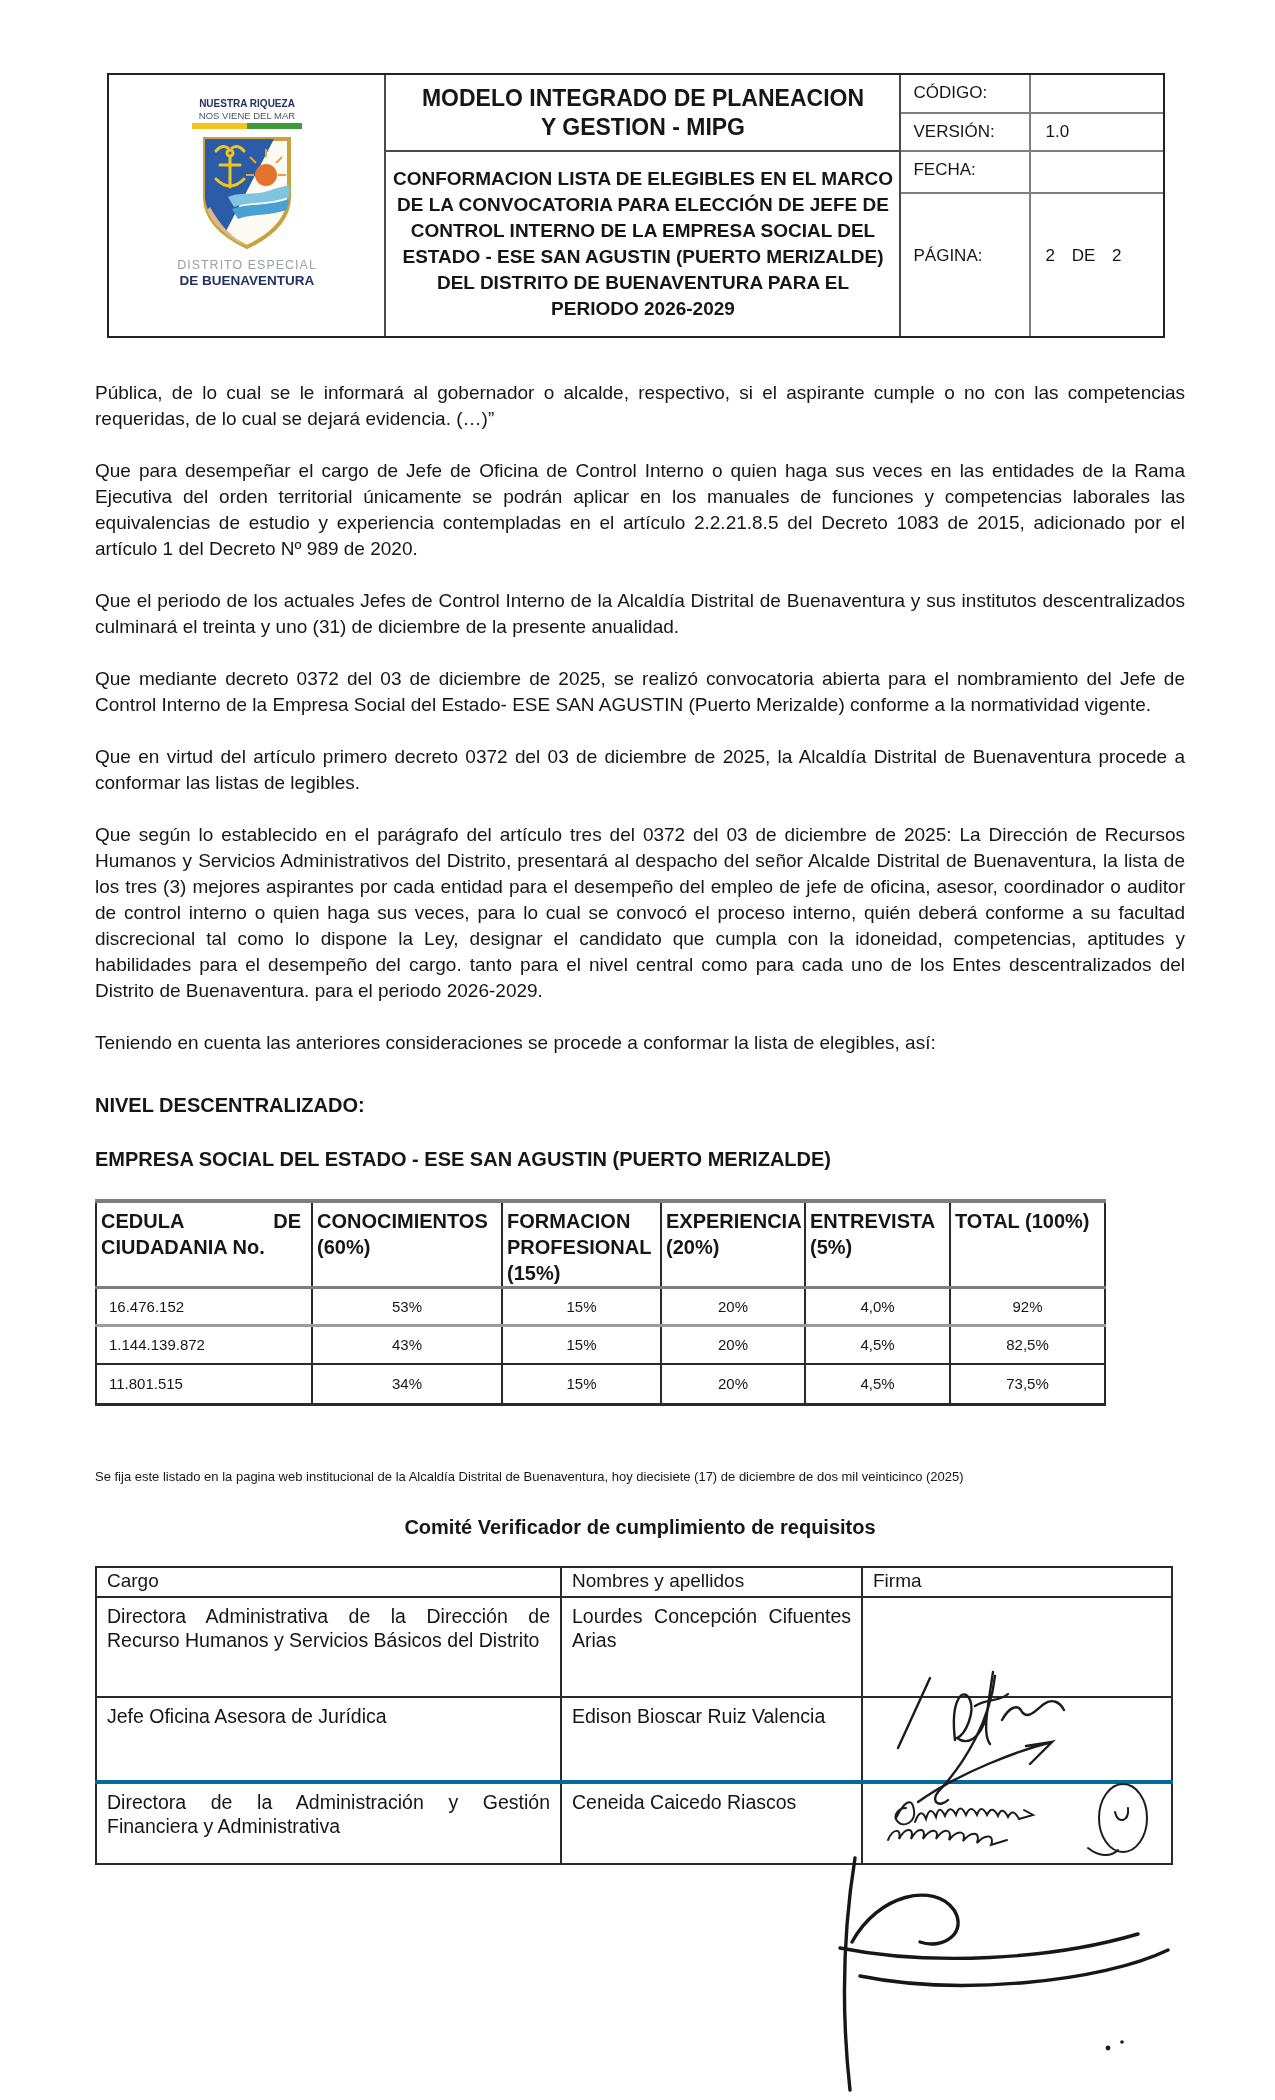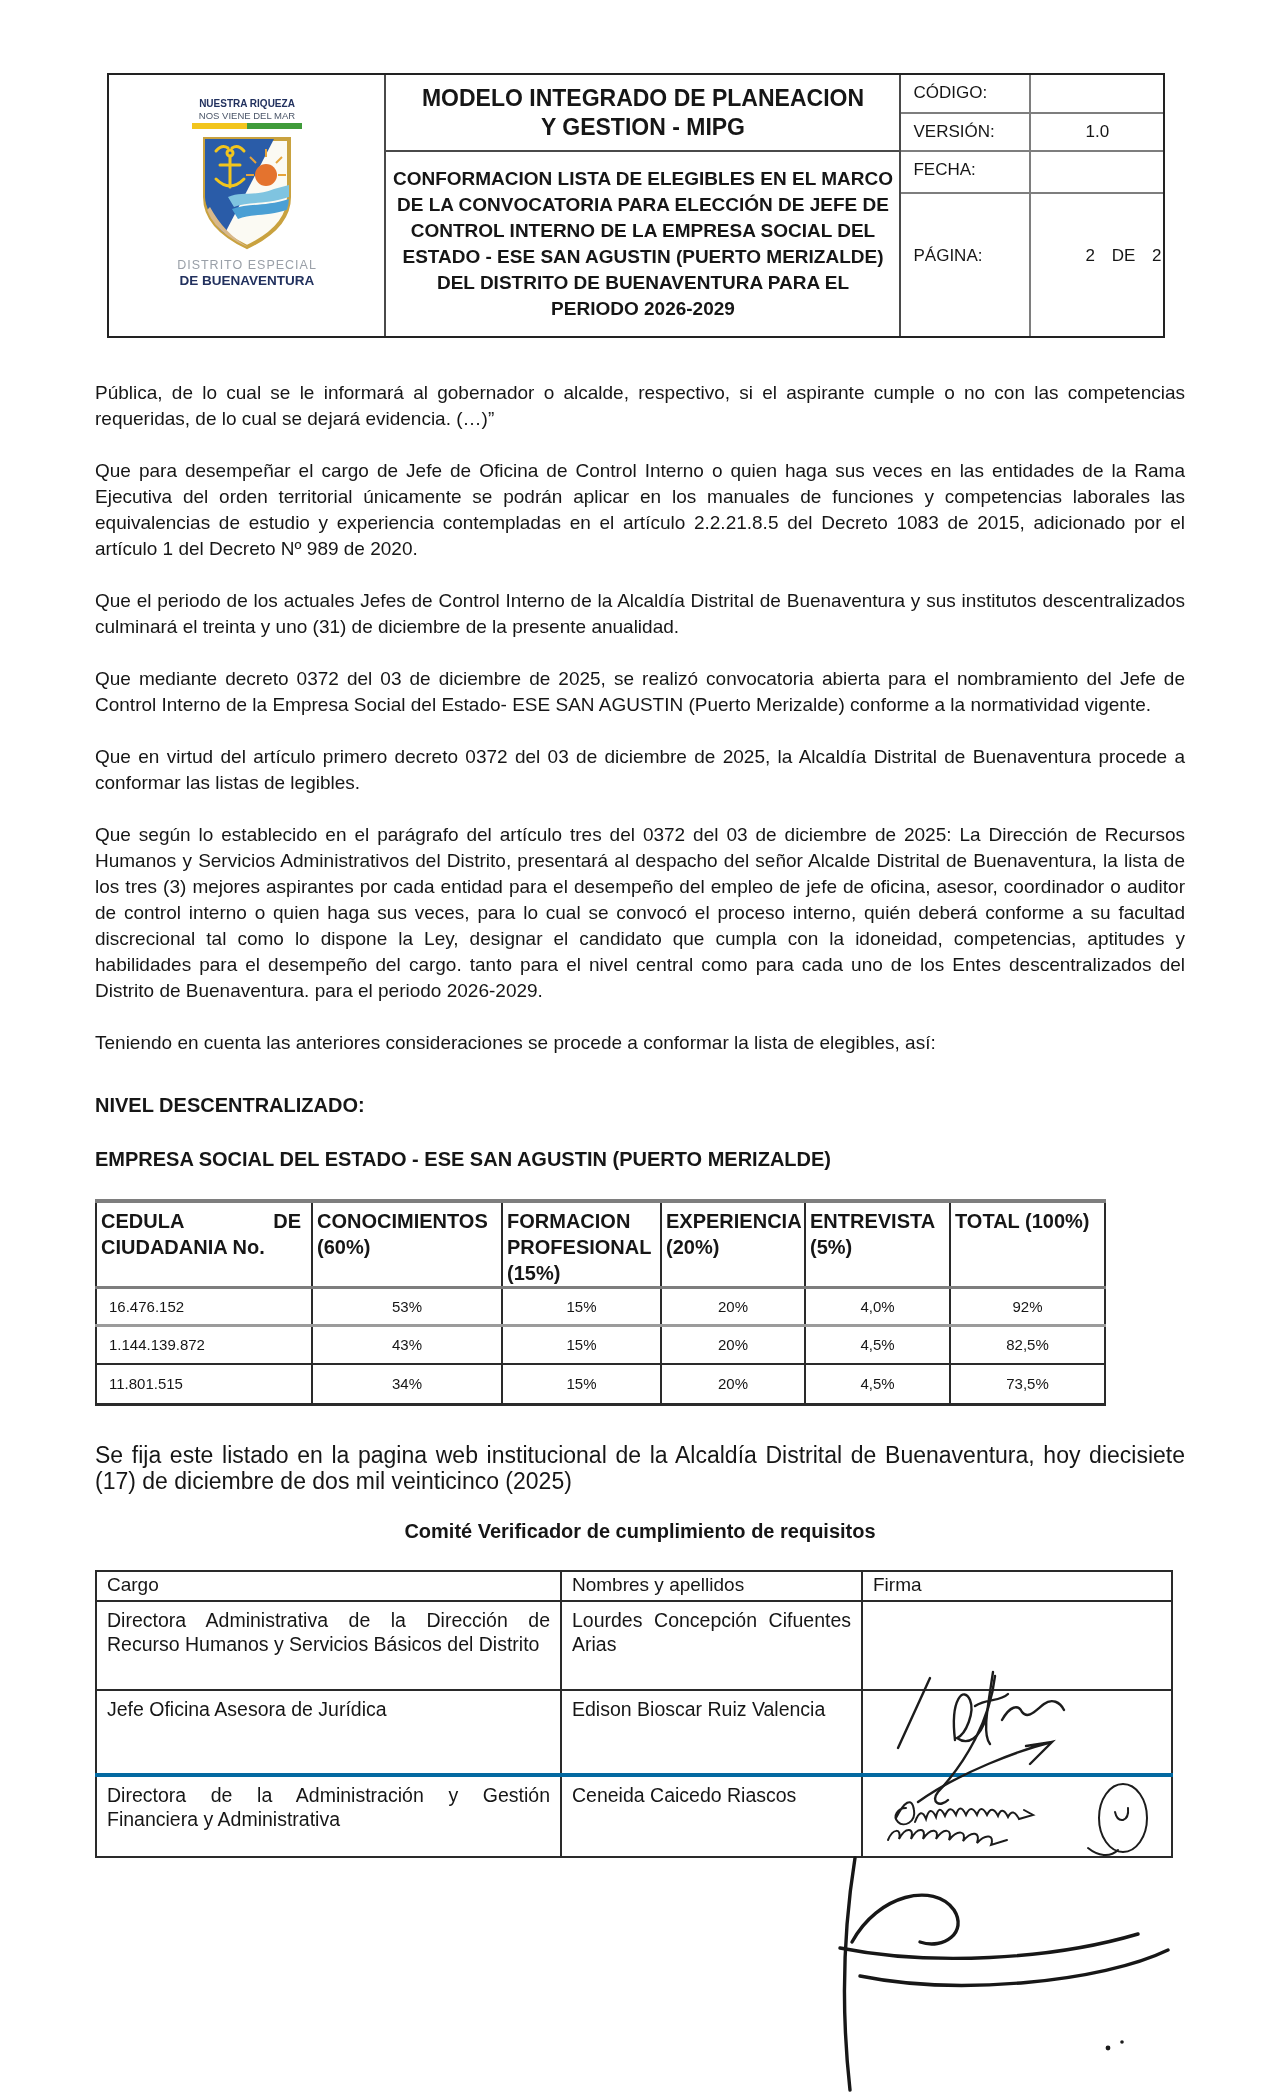--- a/index.html
+++ b/index.html
@@ -10,21 +10,21 @@
   
   .header-table { position:absolute; left:107px; top:73px; width:1058px; height:265px;
     border:2px solid #222; display:flex; }
   .logo-cell { width:278px; border-right:2px solid #4a4a4a; display:flex; justify-content:center; align-items:flex-start; padding-top:16px; }
   .title-cell { width:516px; border-right:2px solid #4a4a4a; display:flex; flex-direction:column; }
   .doc-title { height:77px; border-bottom:2px solid #4a4a4a; display:flex; flex-direction:column; justify-content:center; align-items:center;
     font-weight:bold; font-size:23px; line-height:29px; text-align:center; }
   .doc-subtitle { flex:1; display:flex; align-items:center; justify-content:center; padding:2px 6px;
     font-weight:bold; font-size:19px; line-height:26px; text-align:center; }
   .meta-cell { width:262px; display:flex; flex-direction:column; }
-  .meta-row { display:flex; border-bottom:2px solid #7e7e7e;gap:40px; }
+  .meta-row { display:flex; border-bottom:2px solid #7e7e7e; }
   .meta-row:last-child { border-bottom:none; flex:1; }
   .meta-row .m-label { width:130px; border-right:2px solid #7e7e7e; padding:8px 0 0 12px; font-size:17px; }
   .meta-row .m-value { flex:1; padding:8px 0 0 14px; font-size:17px; }
   .mr-codigo { height:39px; } .mr-version { height:38px; } .mr-fecha { height:42px; }
   .mr-pagina .m-label, .mr-pagina .m-value { padding-top:52px; }
   .pagina-val { word-spacing:12px; }
 
   
   .content { position:absolute; left:95px; top:380px; width:1090px; }
   .content p.body-par { font-size:19px; line-height:26px; text-align:justify; margin-bottom:26px; }
@@ -40,30 +40,30 @@
     font-size:20px; line-height:26px; font-weight:bold; text-align:left; vertical-align:top; padding:5px 10px 0 4px; height:86px;margin-left:32px; }
   table.scores th.c-cedula { text-align:justify; }
   table.scores td { font-size:15px; height:38px; text-align:center; padding:2px 0; }
   table.scores td.c-cedula { text-align:left; padding-left:12px; }
   table.scores tr.r1 td { border-bottom:3px solid #9b9b9b; }
   table.scores tr.r2 td { border-bottom:2px solid #2a2a2a; }
   table.scores tr.r3 td { border-bottom:3px solid #2a2a2a; height:41px; }
   .w-cedula{width:216px;} .w-cono{width:190px;} .w-form{width:159px;}
   .w-exp{width:144px;} .w-entr{width:145px;} .w-total{width:155px;}
 
-  .posting { margin-top:36px; font-size:23px; line-height:26px; text-align:justify; }
+  .posting { margin-top:58px; font-size:13px; line-height:26px; text-align:justify; }
   .committee-title { margin-top:26px; font-weight:bold; font-size:20px; text-align:center; }
 
   
   table.committee { border-collapse:collapse; margin-top:27px; width:1076px; table-layout:fixed;
     border:2px solid #2a2a2a; }
   table.committee th, table.committee td { border:2px solid #2a2a2a; vertical-align:top; }
   table.committee thead th { font-weight:normal; font-size:19px; text-align:left; padding:2px 10px; height:30px; }
   table.committee td { font-size:19.5px; line-height:24px; text-align:justify; padding:6px 10px; }
-  table.committee tr.cr1 td { height:89px; }
+  table.committee tr.cr1 td { height:100px; }
   table.committee tr.cr2 td { height:85px; border-bottom:4px solid #0369a1; }
   table.committee tr.cr3 td { height:82px; }
   .cw-cargo{width:465px;} .cw-nombres{width:301px;} .cw-firma{width:310px;}
 
   .footer-note { margin-top:44px; font-size:17px; line-height:25px; text-align:justify; }
 
   .sig-overlay { position:absolute; left:690px; top:1650px; width:520px; height:450px; pointer-events:none; }
 </style>
 </head>
 <body>

